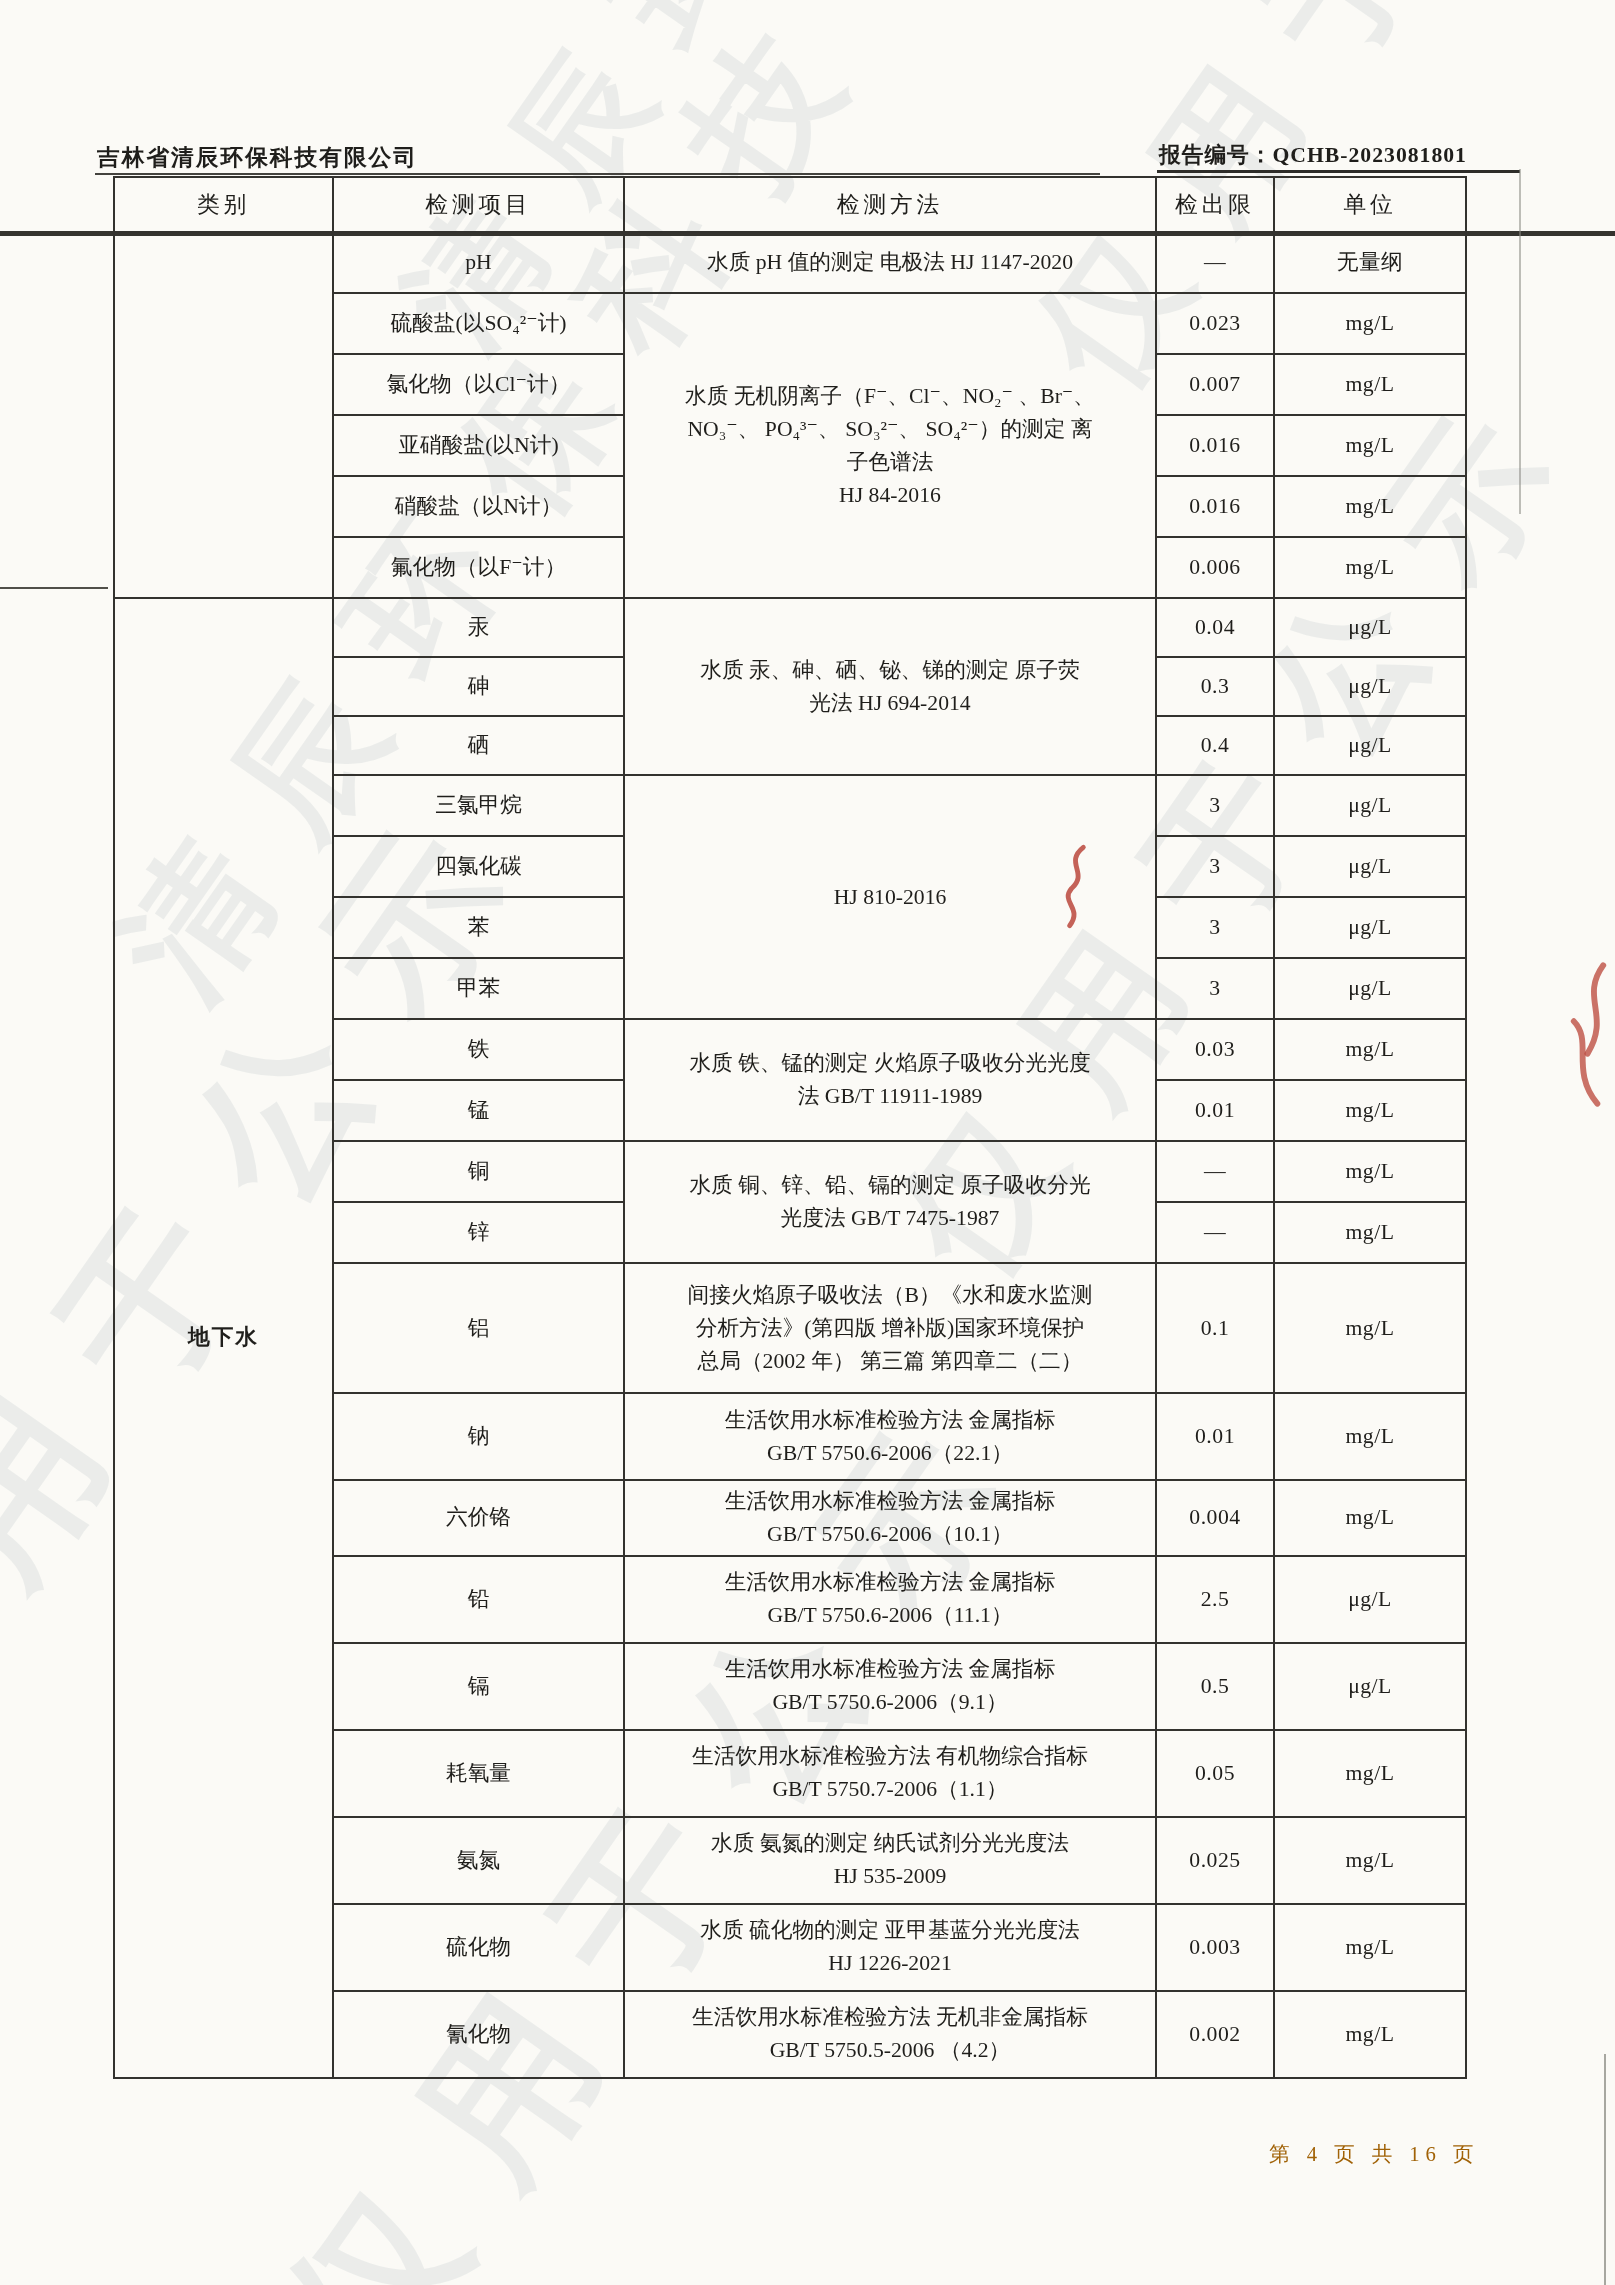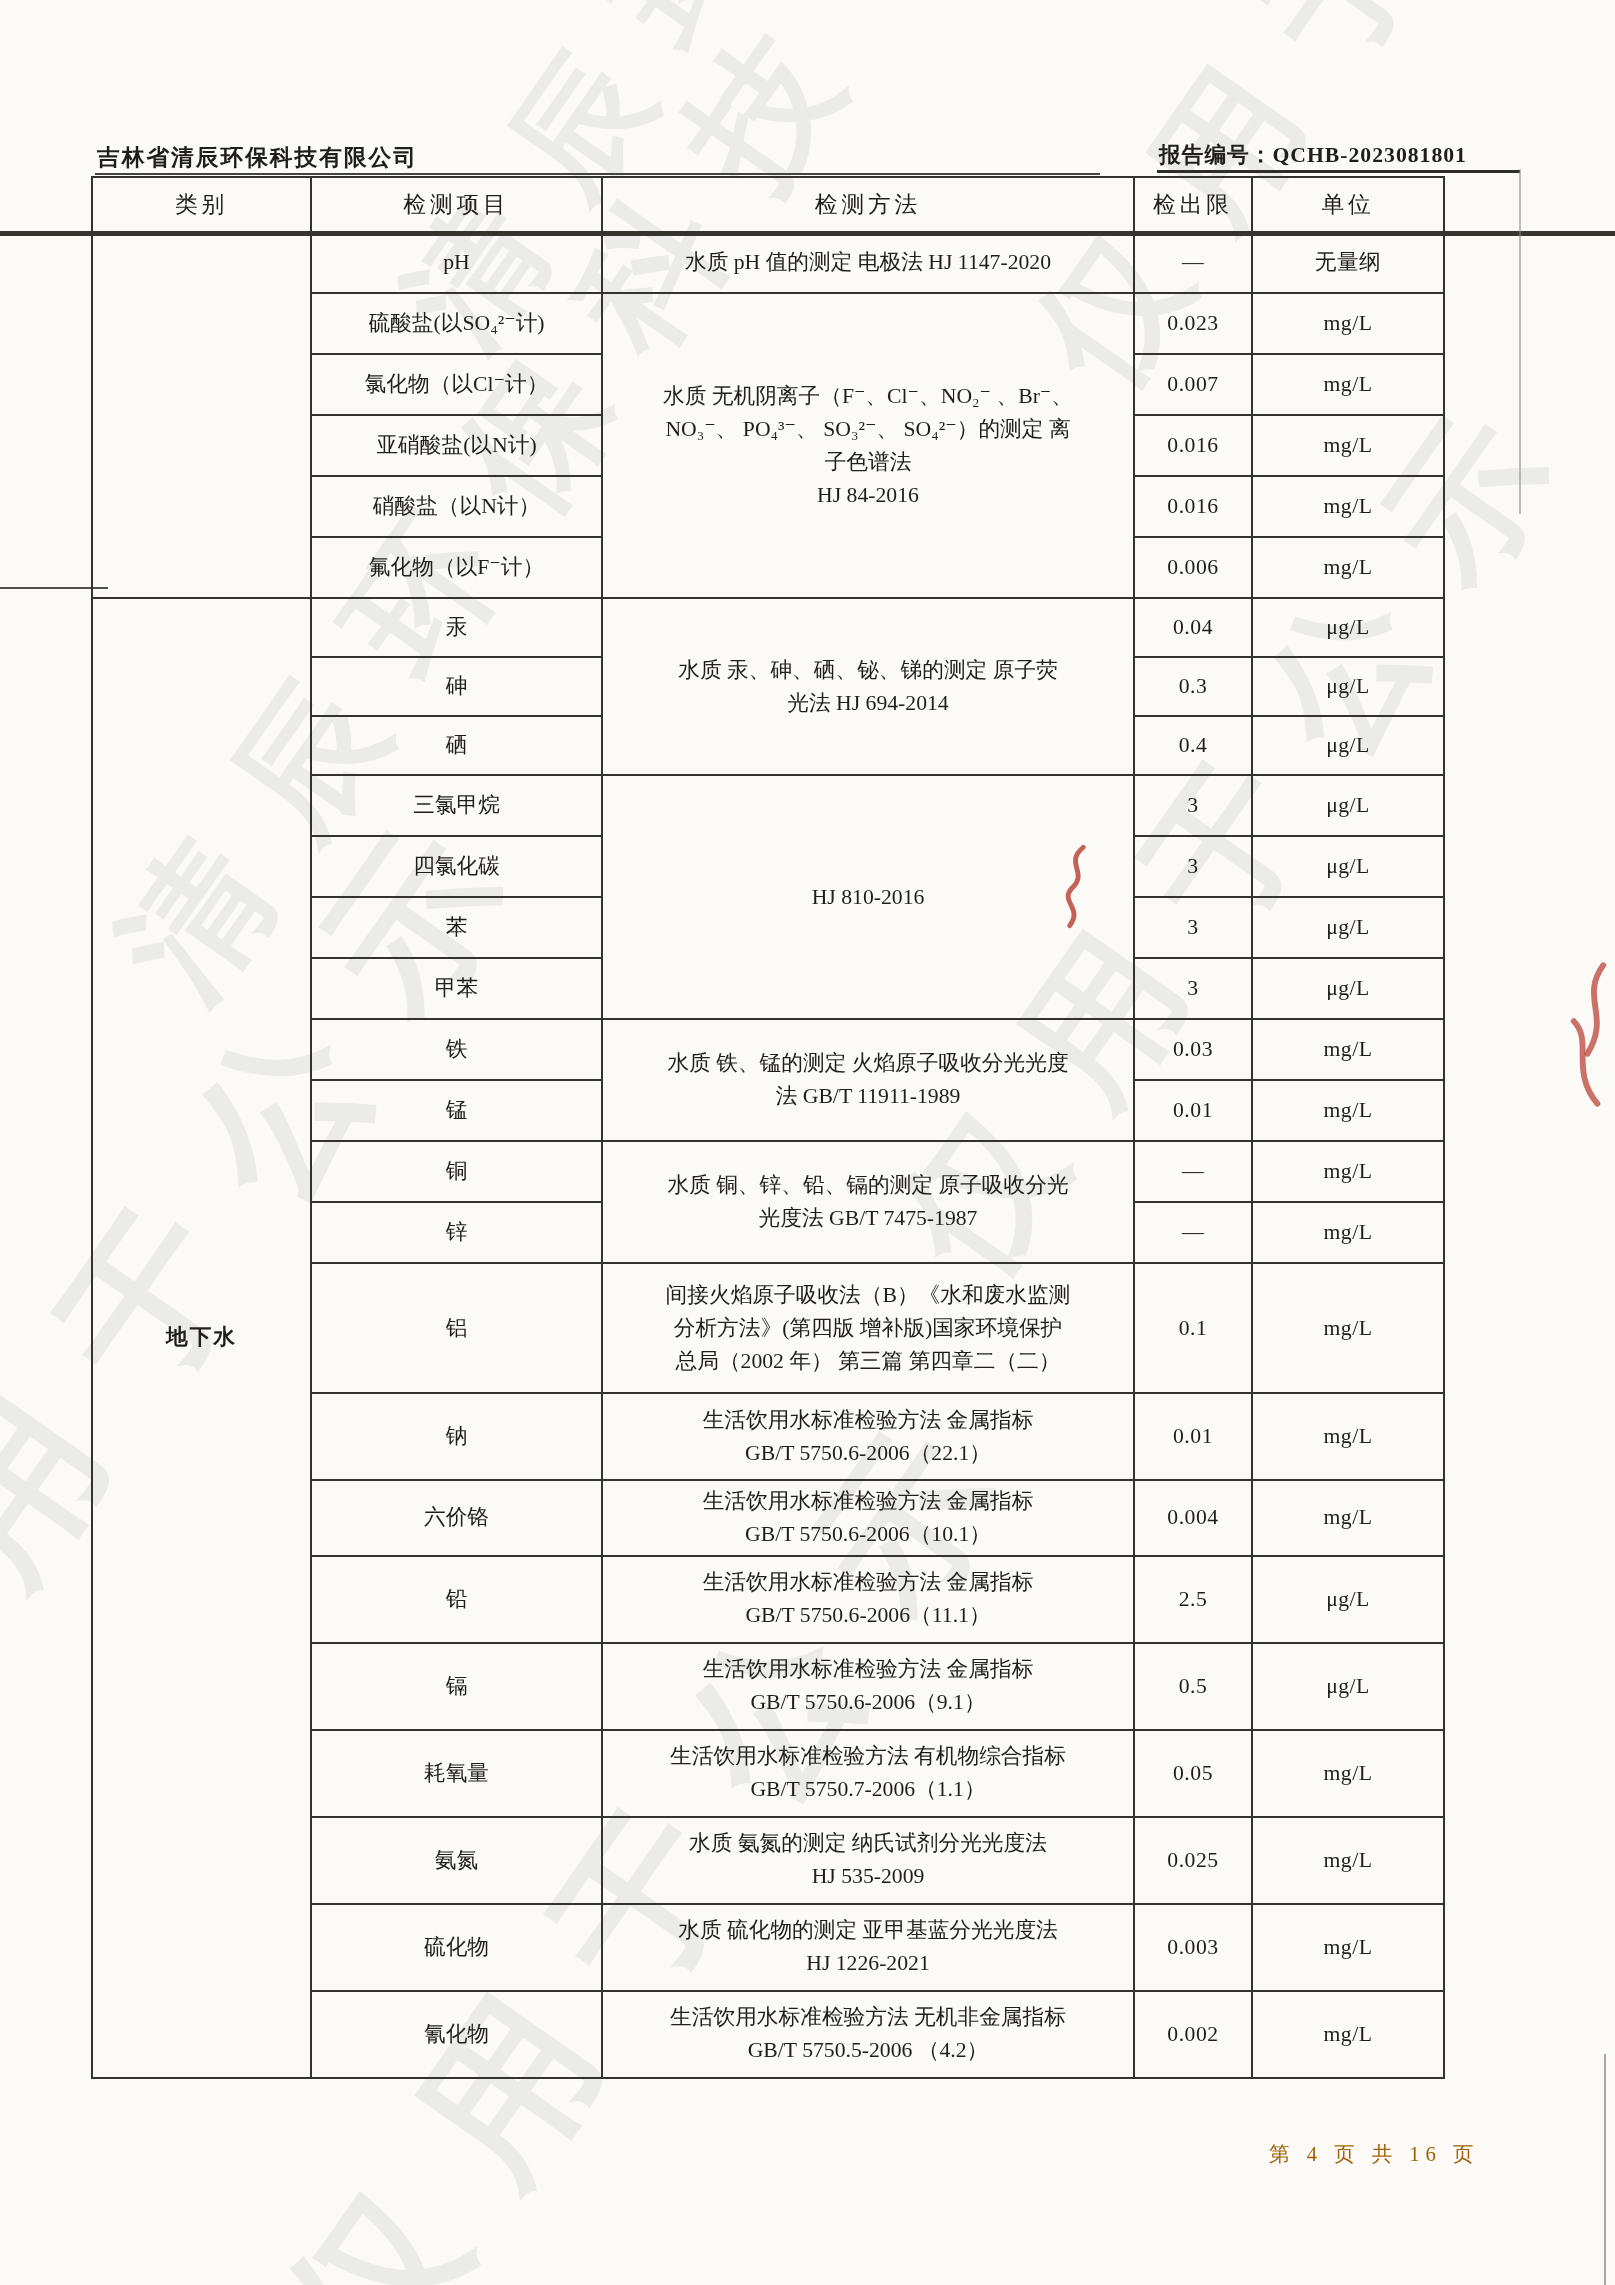--- a/index.html
+++ b/index.html
@@ -40,21 +40,21 @@
   .hline.report-underline  { left:1157px; top:170px; width:363px; height:3px; background:#2e2d29; }
 
   
   .scan-thick { position:absolute; left:0; top:231px; width:1616px; height:4.9px; background:#35342f; }
   .scan-left-stub { position:absolute; left:0; top:587px; width:108px; height:2px; background:#504f49; }
   .scan-vline-r1 { position:absolute; left:1519px; top:169px; width:2px; height:345px; background:#8a8a84; opacity:.55; }
   .scan-vline-r2 { position:absolute; left:1604px; top:2054px; width:2px; height:231px; background:#a7a7a0; }
 
   
   table.report {
-    position:absolute; left:91px; top:176px;
+    position:absolute; left:113px; top:176px;
     width:1352px;
     border-collapse:collapse;
     table-layout:fixed;
   }
   table.report th, table.report td {
     border:2px solid #33322e;
     text-align:center;
     vertical-align:middle;
     font-size:21.7px;
     padding:3.9px 5.9px;

